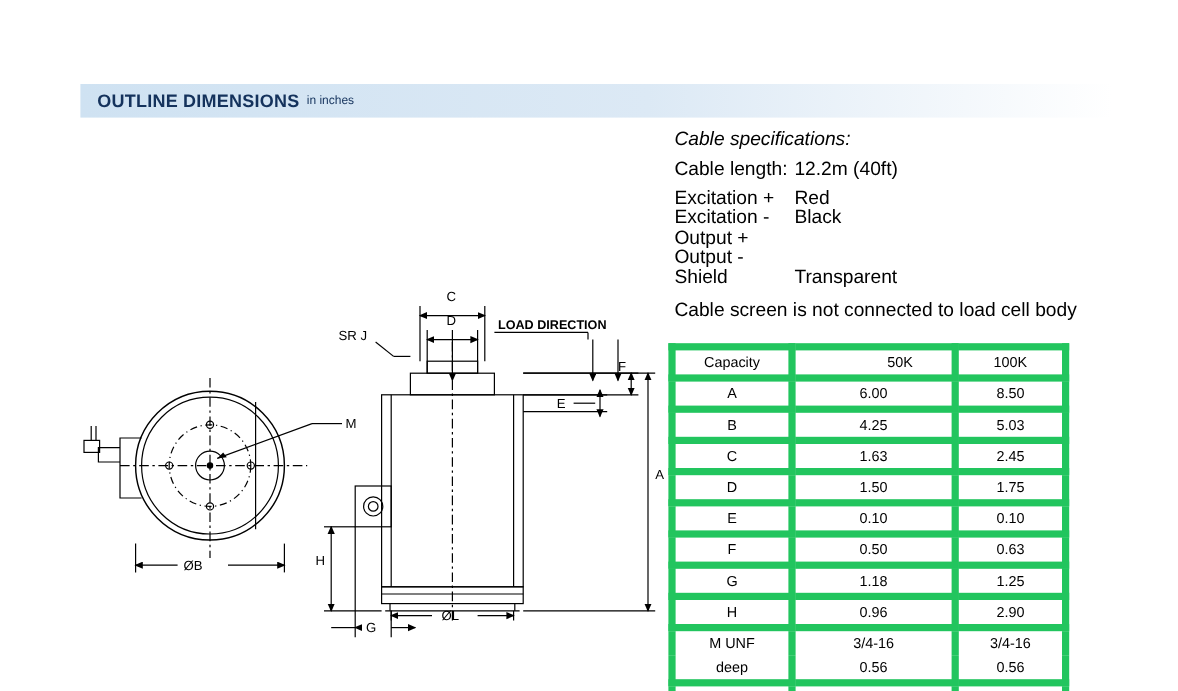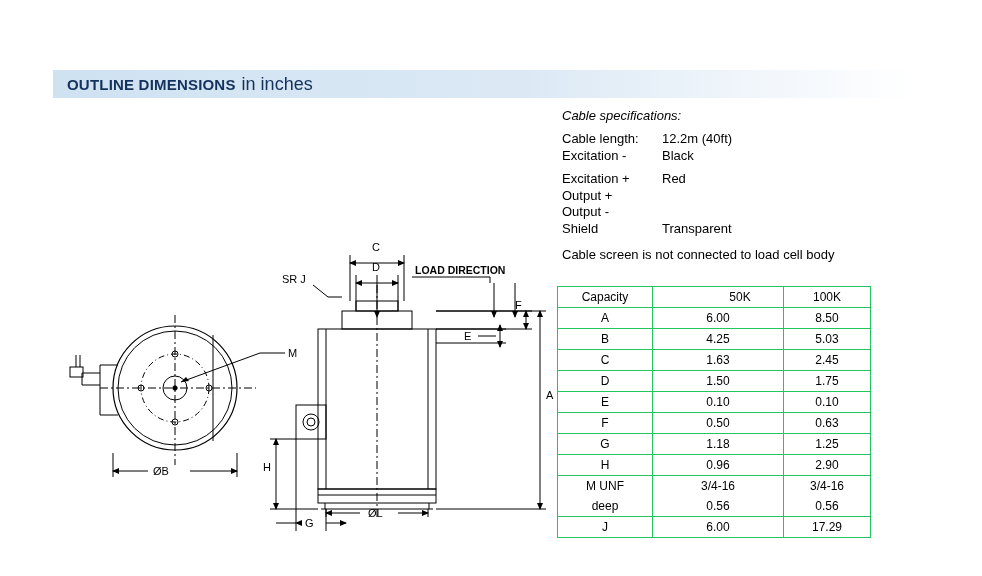--- a/index.html
+++ b/index.html
@@ -12,50 +12,50 @@
     height: 576px;
     position: relative;
     font-family: "Liberation Sans", sans-serif;
     color: #000000;
     overflow: hidden;
   }
 
   
   .banner {
     position: absolute;
-    left: 53px;
+    left: 67px;
     top: 70px;
     width: 860px;
     height: 28px;
     background: linear-gradient(to right, #cfe2f2 0%, #dce9f5 55%, #ffffff 100%);
     display: flex;
     align-items: center;
     text-align: center;
   }
   .banner-title {
     font-size: 15px;
     font-weight: bold;
     color: #14325c;
     margin-left: 14px;
     letter-spacing: 0.2px;
   }
   .banner-sub {
-    font-size: 18px;
+    font-size: 10px;
     font-weight: normal;
     color: #14325c;
     margin-left: 6px;
   }
 
   
   .cable-spec {
     position: absolute;
     left: 562px;
     top: 108px;
     width: 350px;
-    font-size: 13px;
+    font-size: 16px;
   }
   .cable-spec .cs-title {
     font-style: italic;
     margin-bottom: 8px;
   }
   .cs-row {
     display: flex;
     line-height: 16.5px;
   }
   .cs-label { width: 100px; }
@@ -65,21 +65,21 @@
   
   .dim-table {
     position: absolute;
     left: 557px;
     top: 286px;
     border-collapse: collapse;
     font-size: 12px;
     background: #fff;
   }
   .dim-table td, .dim-table th {
-    border: 1px solid #22c55e;
+    border: 6px solid #22c55e;
     text-align: center;
     padding: 1px 4px;
     height: 18px;
     font-weight: normal;
   }
   .dim-table .c0 { width: 86px; }
   .dim-table .c1 { width: 78px; padding-left: 48px; }
   .dim-table .c2 { width: 78px; }
   .dim-table tr.merged-top td { border-bottom: none; }
   .dim-table tr.merged-bot td { border-top: none; }
@@ -102,27 +102,27 @@
   <span class="banner-sub">in inches</span>
 </div>
 
 <div class="cable-spec">
   <div class="cs-title">Cable specifications:</div>
 
   <div class="cs-row">
     <span class="cs-label">Cable length:</span>
     <span class="cs-value">12.2m (40ft)</span>
   </div>
-  <div class="cs-row">
-    <span class="cs-label">Excitation -</span>
-    <span class="cs-value">Black</span>
-  </div>
   <div class="cs-row" style="margin-top:7px;">
     <span class="cs-label">Excitation +</span>
     <span class="cs-value">Red</span>
+  </div>
+  <div class="cs-row">
+    <span class="cs-label">Excitation -</span>
+    <span class="cs-value">Black</span>
   </div>
   <div class="cs-row">
     <span class="cs-label">Output +</span>
   </div>
   <div class="cs-row">
     <span class="cs-label">Output -</span>
   </div>
   <div class="cs-row">
     <span class="cs-label">Shield</span>
     <span class="cs-value">Transparent</span>

